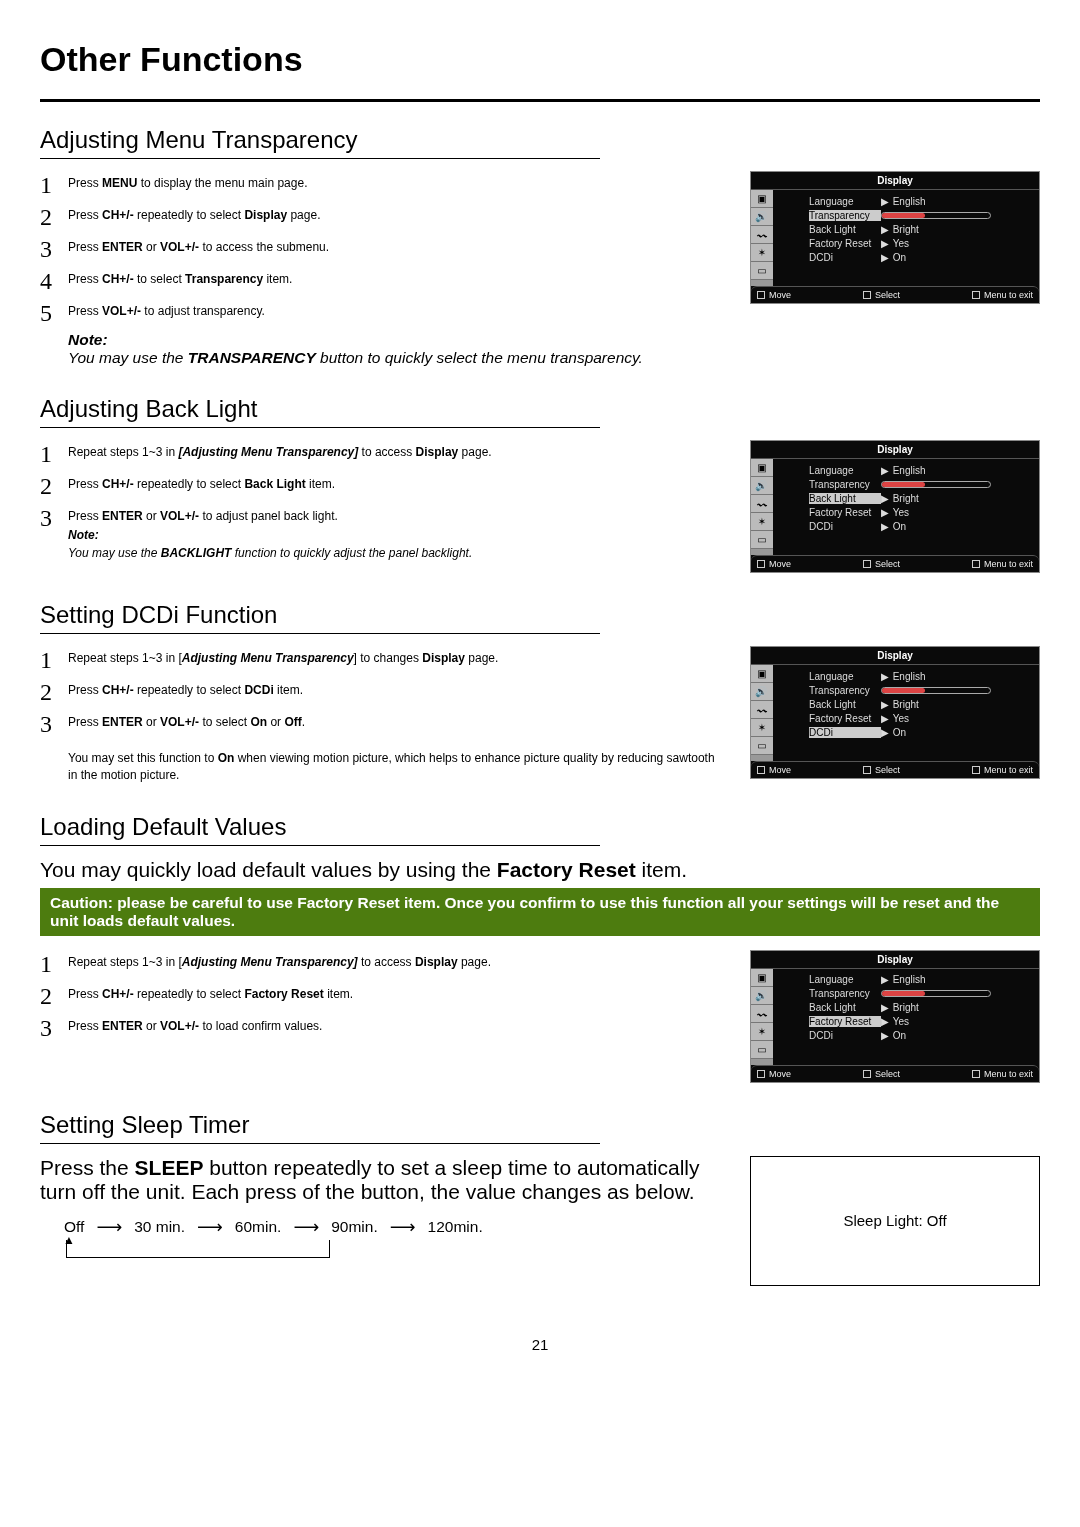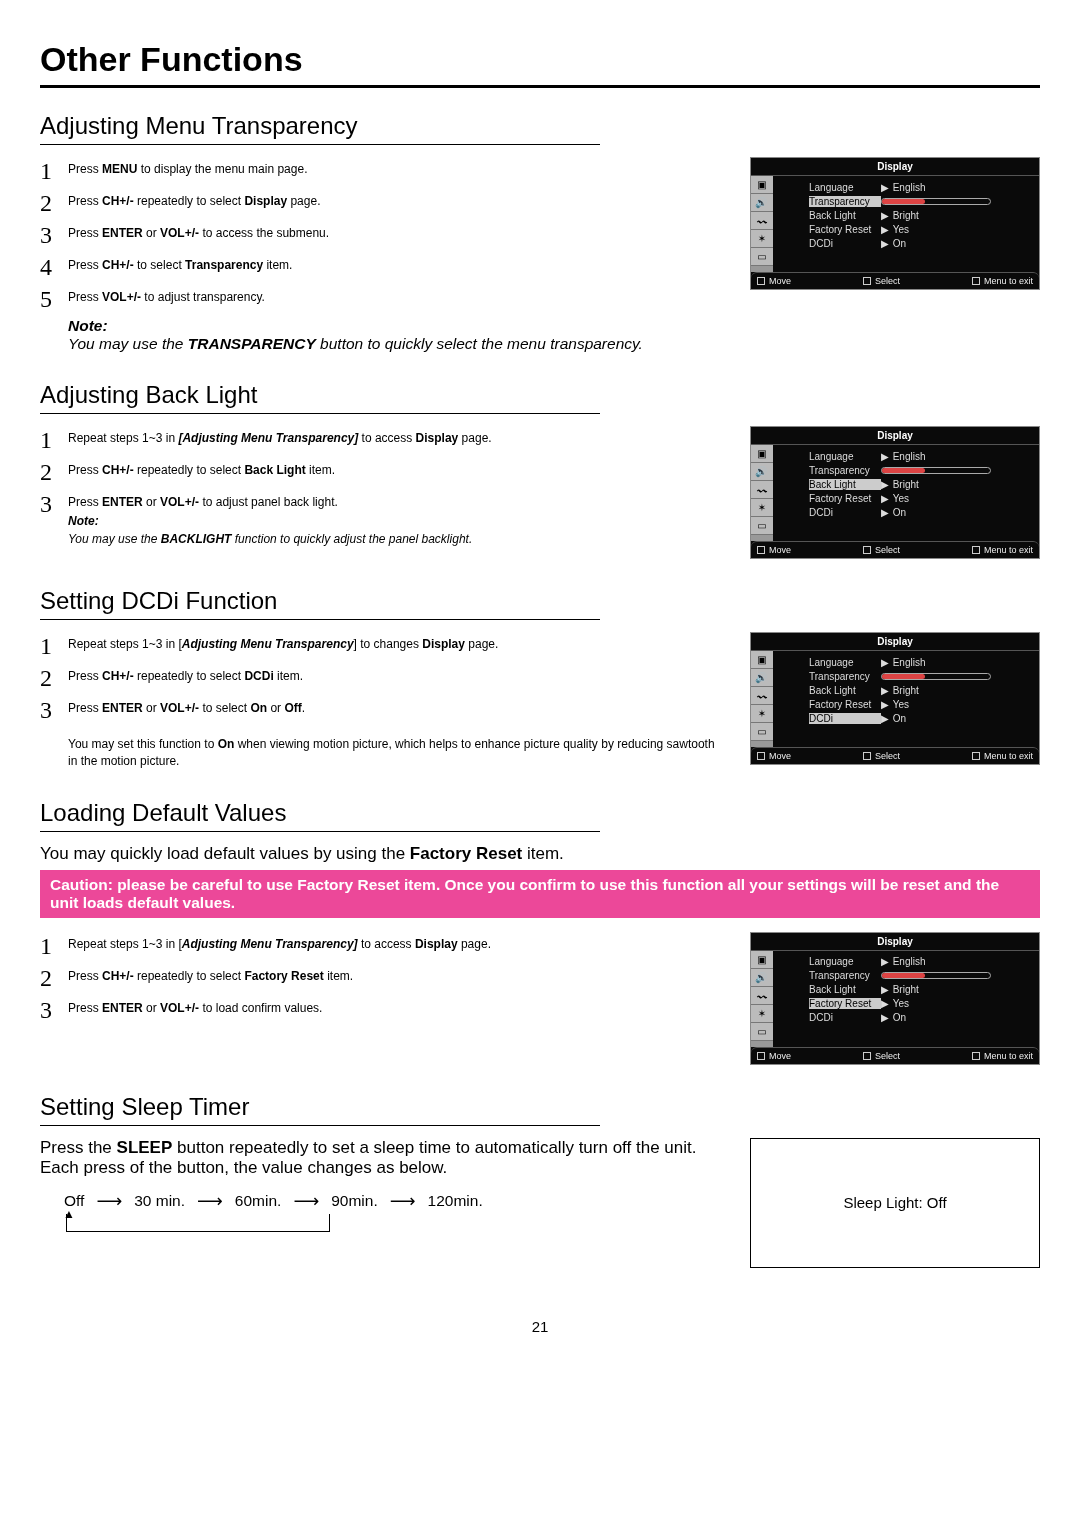--- a/index.html
+++ b/index.html
@@ -1,29 +1,29 @@
 <!DOCTYPE html>
 <html><head>
 <meta charset="utf-8">
 <style>
   * { box-sizing: border-box; margin: 0; padding: 0; }
   body { font-family: Arial, Helvetica, sans-serif; width: 1080px; margin: 0 auto; background: #fff; color: #000; padding: 40px 40px 20px 40px; }
-  .page-title { font-size: 34px; font-weight: bold; border-bottom: 3px solid #000; padding-bottom: 6px; margin-bottom: 24px; }
+  .page-title { font-size: 34px; font-weight: bold; border-bottom: 3px solid #000; padding-bottom: 20px; margin-bottom: 24px; }
   .section { margin-bottom: 28px; }
   .section-header { font-size: 24px; font-weight: normal; border-bottom: 1.5px solid #000; padding-bottom: 4px; margin-bottom: 12px; width: 560px; }
   .section-body { display: flex; align-items: flex-start; gap: 30px; }
   .left-col { flex: 1; }
   .step { display: flex; align-items: flex-start; margin-bottom: 6px; }
   .step-num { font-size: 24px; font-weight: normal; width: 28px; line-height: 1; padding-top: 2px; font-family: "Times New Roman", serif; }
   .step-text { font-size: 12px; line-height: 1.45; padding-top: 4px; flex: 1; }
   .note-block { margin-left: 28px; font-size: 15.5px; margin-top: 6px; }
   .note-title { font-style: italic; font-weight: bold; }
   .note-text { font-style: italic; }
-  .intro-text { font-size: 17px; margin-bottom: 6px; }
-  .caution-box { background: #ec4899; color: #fff; padding: 6px 10px; font-size: 15.5px; font-weight: bold; margin-bottom: 14px; }
+  .intro-text { font-size: 21px; margin-bottom: 6px; }
+  .caution-box { background: #4d7c0f; color: #fff; padding: 6px 10px; font-size: 15.5px; font-weight: bold; margin-bottom: 14px; }
 
   
   .osd { width: 290px; border: 1px solid #888; background: #0a0a0a; color:#fff; font-size: 10px; flex-shrink:0; }
   .osd .osd-title { text-align:center; font-weight:bold; padding:3px 0; border-bottom:1px solid #555; }
   .osd .osd-body { display:flex; }
   .osd .osd-icons { width: 22px; background: #999; display:flex; flex-direction:column; }
   .osd .osd-icons .ic { width:22px; height:18px; border-bottom:1px solid #777; display:flex; align-items:center; justify-content:center; font-size:10px; color:#000; background:#bbb;}
   .osd .osd-params { flex:1; padding:4px 2px 22px 4px; min-height:92px;margin-left:32px; }
   .osd .param-row { display:flex; align-items:center; height:14px; }
   .osd .param-label { width:72px; color:#ddd; }

